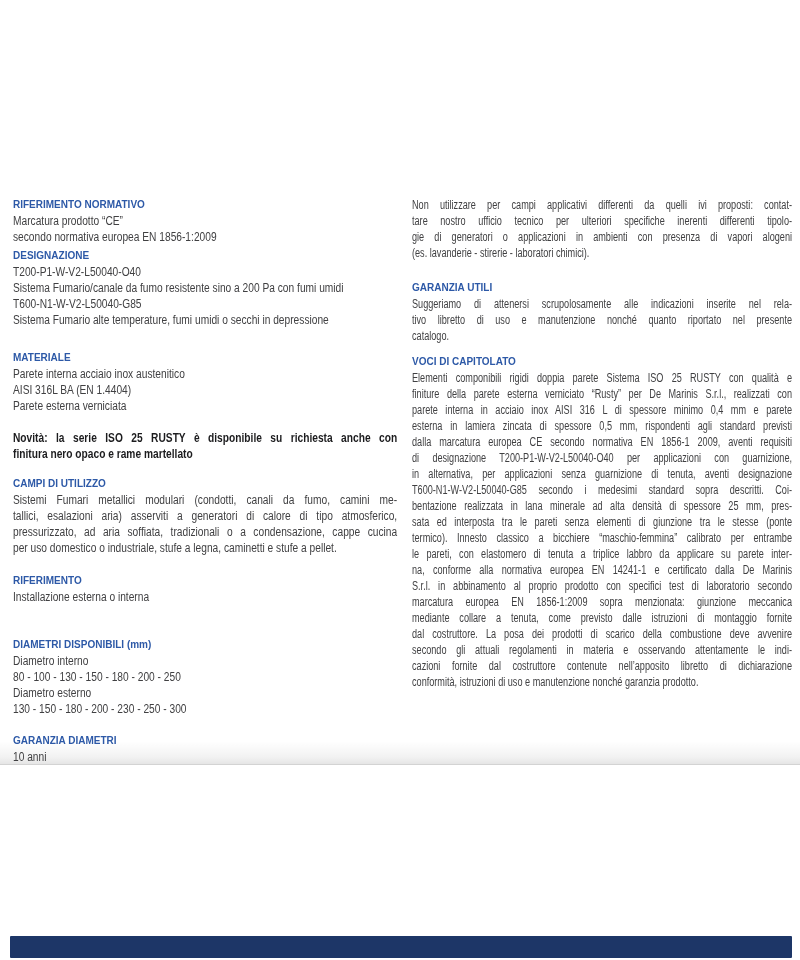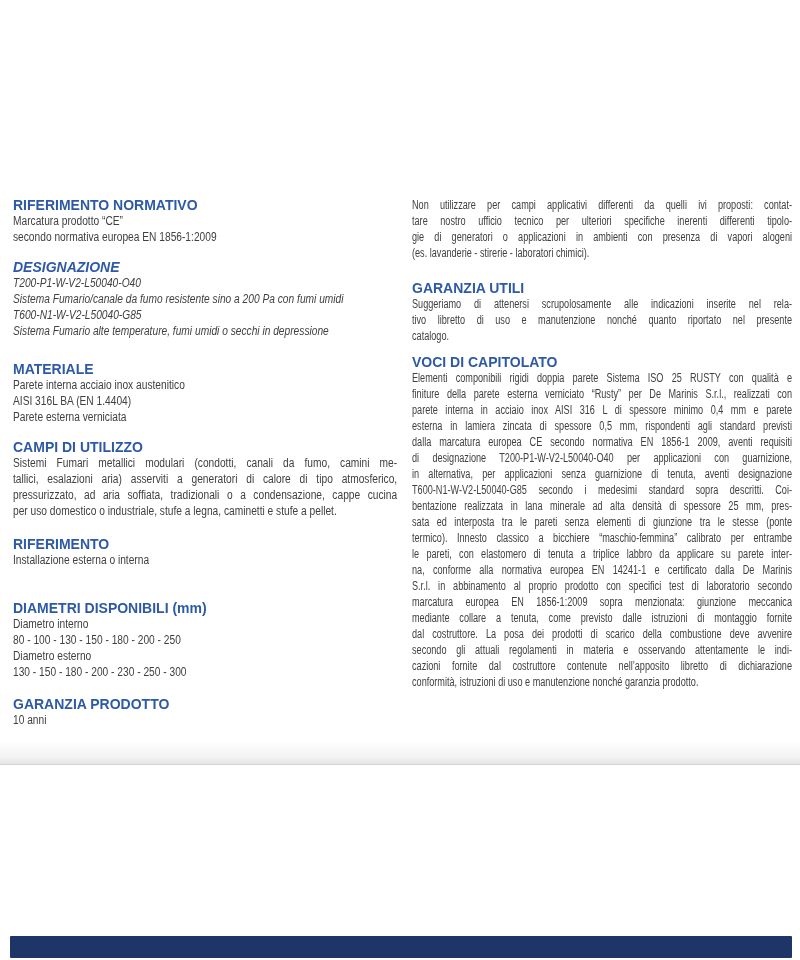--- a/index.html
+++ b/index.html
@@ -14,35 +14,35 @@
   }
   .footer-band{
     position:absolute;left:10px;top:936px;width:782px;height:22px;
     background:var(--footer-navy,#1d3667);border-radius:1px;
   }
   .col{position:absolute;top:197px;}
   .col-left{left:13px;width:384px;}
   .col-right{left:412px;width:380px;}
   .sec{margin:0;}
   .sec-heading{
-    font-size:14px;font-weight:bold;line-height:16px;
+    font-size:10px;font-weight:bold;line-height:16px;
     color:var(--heading-blue,#2d59a7);letter-spacing:0px;white-space:nowrap;
   }
   .sec-body{
     font-size:12px;line-height:16px;color:var(--body-gray,#404042);
     transform-origin:0 0;
   }
   .col-left .sec-body{width:452px;transform:scaleX(0.85);}
   .col-right .sec-body{width:500px;transform:scaleX(0.76);}
   .sec-body.bold{font-weight:bold;color:var(--bold-dark,#1c1c1e);}
   .line{min-height:16px;}
   .line.jl{text-align:justify;text-align-last:justify;}
   .line.jl-end{text-align:left;text-align-last:left;}
   
-  [data-name="section-designazione"]{margin-top:14px;font-style:italic;}
+  [data-name="section-designazione"]{margin-top:3px;}
   [data-name="section-materiale"]{margin-top:22px;}
   [data-name="section-novita"]{margin-top:16px;}
   [data-name="section-campi-di-utilizzo"]{margin-top:14px;}
   [data-name="section-applicazioni"]{margin-top:17px;}
   [data-name="section-diametri-disponibili"]{margin-top:32px;}
   [data-name="section-garanzia-prodotto"]{margin-top:16px;}
   [data-name="section-consigli-utili"]{margin-top:19px;}
   [data-name="section-voci-di-capitolato"]{margin-top:10px;}
 </style>
 </head>
@@ -68,20 +68,26 @@
         </div>
       </section>
       <section class="sec" data-name="section-materiale">
         <div class="sec-heading" data-name="section-heading-materiale">MATERIALE</div>
         <div class="sec-body" data-name="section-body-materiale">
           <div class="line" data-name="text-line">Parete interna acciaio inox austenitico</div>
           <div class="line" data-name="text-line">AISI 316L BA (EN 1.4404)</div>
           <div class="line" data-name="text-line">Parete esterna verniciata</div>
         </div>
       </section>
+      <section class="sec" data-name="section-novita">
+        <div class="sec-body bold" data-name="section-body-novita">
+          <div class="line jl" data-name="text-line">Novità: la serie ISO 25 RUSTY è disponibile su richiesta anche con</div>
+          <div class="line jl-end" data-name="text-line">finitura nero opaco e rame martellato</div>
+        </div>
+      </section>
       <section class="sec" data-name="section-campi-di-utilizzo">
         <div class="sec-heading" data-name="section-heading-campi-di-utilizzo">CAMPI DI UTILIZZO</div>
         <div class="sec-body" data-name="section-body-campi-di-utilizzo">
           <div class="line jl" data-name="text-line">Sistemi Fumari metallici modulari (condotti, canali da fumo, camini me-</div>
           <div class="line jl" data-name="text-line">tallici, esalazioni aria) asserviti a generatori di calore di tipo atmosferico,</div>
           <div class="line jl" data-name="text-line">pressurizzato, ad aria soffiata, tradizionali o a condensazione, cappe cucina</div>
           <div class="line jl-end" data-name="text-line">per uso domestico o industriale, stufe a legna, caminetti e stufe a pellet.</div>
         </div>
       </section>
       <section class="sec" data-name="section-applicazioni">
@@ -93,21 +99,21 @@
       <section class="sec" data-name="section-diametri-disponibili">
         <div class="sec-heading" data-name="section-heading-diametri-disponibili">DIAMETRI DISPONIBILI (mm)</div>
         <div class="sec-body" data-name="section-body-diametri-disponibili">
           <div class="line" data-name="text-line">Diametro interno</div>
           <div class="line" data-name="text-line">80 - 100 - 130 - 150 - 180 - 200 - 250</div>
           <div class="line" data-name="text-line">Diametro esterno</div>
           <div class="line" data-name="text-line">130 - 150 - 180 - 200 - 230 - 250 - 300</div>
         </div>
       </section>
       <section class="sec" data-name="section-garanzia-prodotto">
-        <div class="sec-heading" data-name="section-heading-garanzia-prodotto">GARANZIA PRODOTTO</div>
+        <div class="sec-heading" data-name="section-heading-garanzia-prodotto">GARANZIA DIAMETRI</div>
         <div class="sec-body" data-name="section-body-garanzia-prodotto">
           <div class="line" data-name="text-line">10 anni</div>
         </div>
       </section>
     </div>
   <div class="col col-right" id="col-right" data-name="right-column">
       <section class="sec" data-name="section-limitazioni">
         <div class="sec-body" data-name="section-body-limitazioni">
           <div class="line jl" data-name="text-line">Non utilizzare per campi applicativi differenti da quelli ivi proposti: contat-</div>
           <div class="line jl" data-name="text-line">tare nostro ufficio tecnico per ulteriori specifiche inerenti differenti tipolo-</div>

